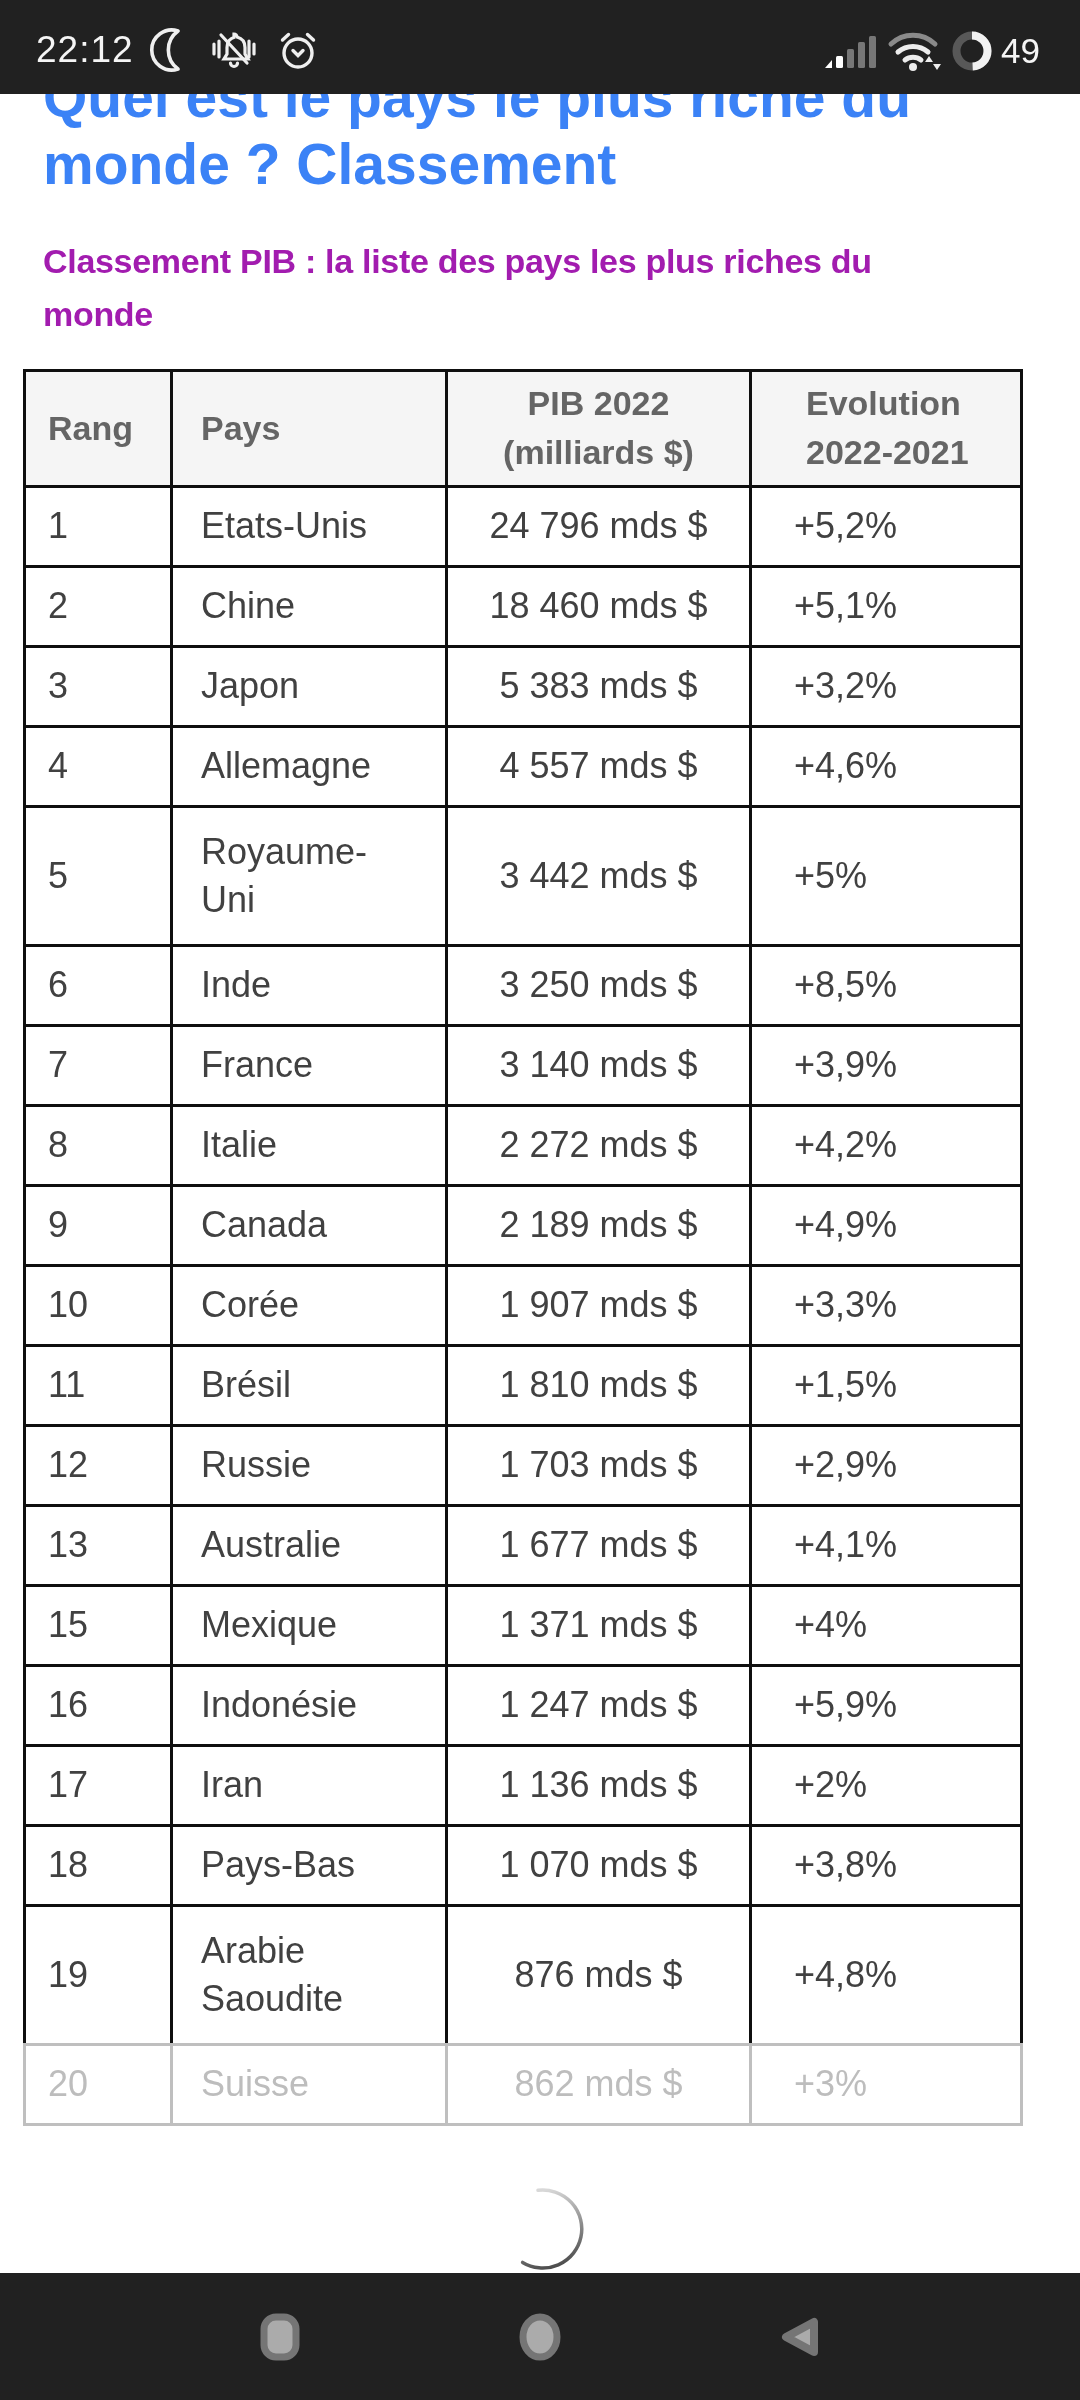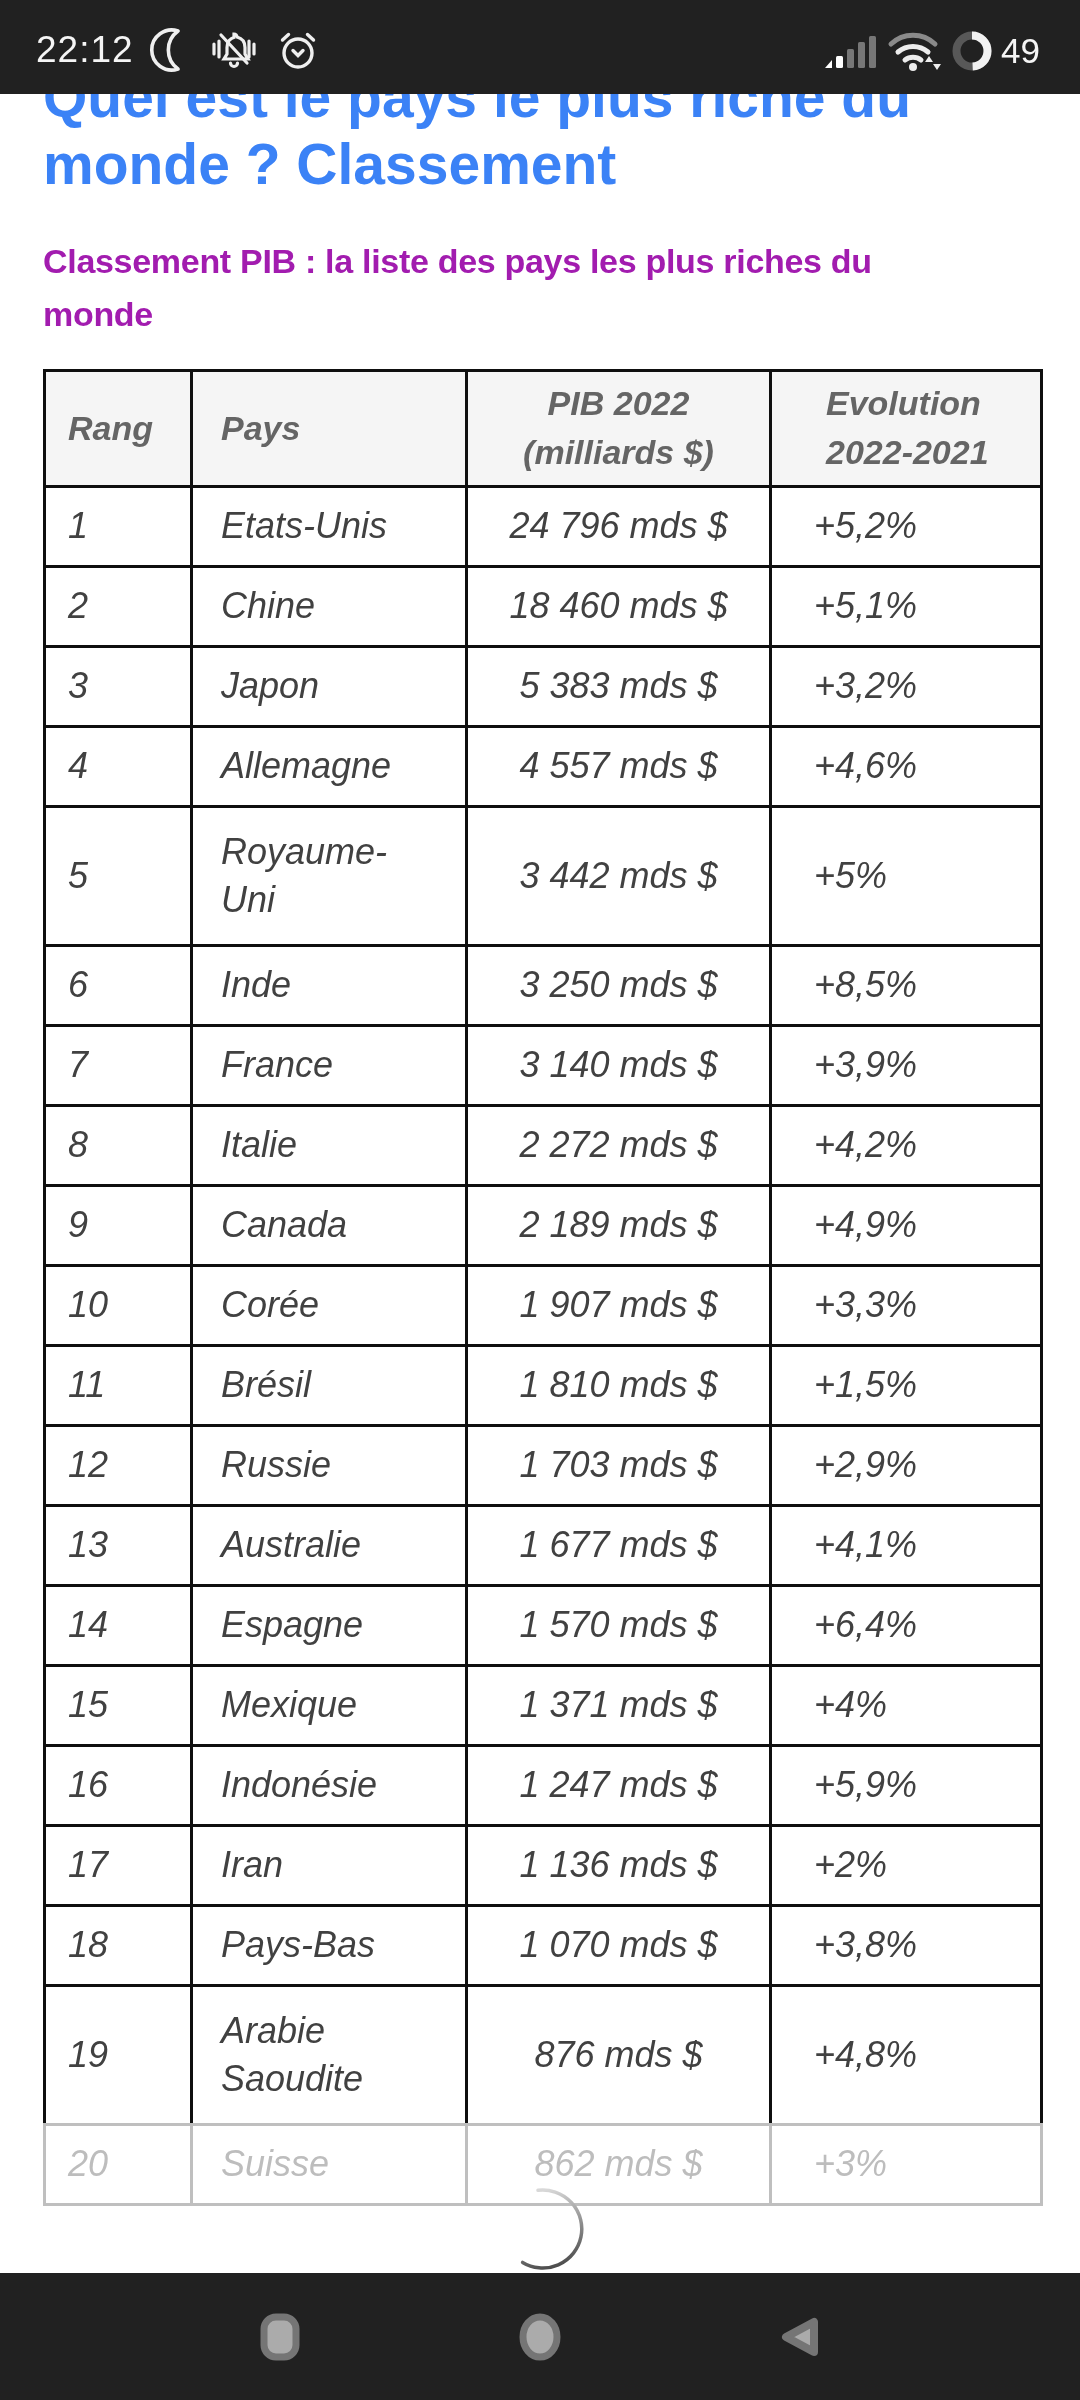--- a/index.html
+++ b/index.html
@@ -34,25 +34,24 @@
   }
   .page-subtitle {
     margin:38px 40px 0 43px;
     font-size:34px; font-weight:700; line-height:1.55;
     color:#a21caf; letter-spacing:-.3px;
     max-width:905px;
   }
 
   
   table.gdp {
-    margin:28px 0 0 43px;
+    margin:28px 0 0 23px;
     border-collapse:collapse;
     width:997px;
     table-layout:fixed;
-    font-style:italic;
   }
   .gdp col.c1 { width:147px; }
   .gdp col.c2 { width:275px; }
   .gdp col.c3 { width:304px; }
   .gdp col.c4 { width:271px; }
 
   .gdp th, .gdp td { border:3px solid #0f0f0f; vertical-align:middle; }
 
   .gdp thead tr { height:116px; }
   .gdp th {
@@ -241,26 +240,20 @@
     <td class="c-pib">1 703 mds $</td>
     <td class="c-evo">+2,9%</td>
   </tr>
       <tr>
     <td class="c-rang">13</td>
     <td class="c-pays">Australie</td>
     <td class="c-pib">1 677 mds $</td>
     <td class="c-evo">+4,1%</td>
   </tr>
       <tr>
-    <td class="c-rang">14</td>
-    <td class="c-pays">Espagne</td>
-    <td class="c-pib">1 570 mds $</td>
-    <td class="c-evo">+6,4%</td>
-  </tr>
-      <tr>
     <td class="c-rang">15</td>
     <td class="c-pays">Mexique</td>
     <td class="c-pib">1 371 mds $</td>
     <td class="c-evo">+4%</td>
   </tr>
       <tr>
     <td class="c-rang">16</td>
     <td class="c-pays">Indonésie</td>
     <td class="c-pib">1 247 mds $</td>
     <td class="c-evo">+5,9%</td>

